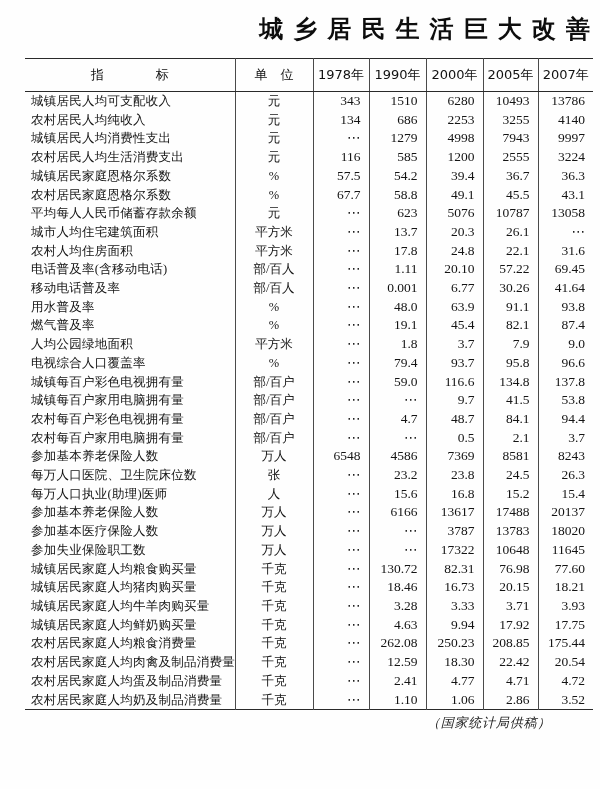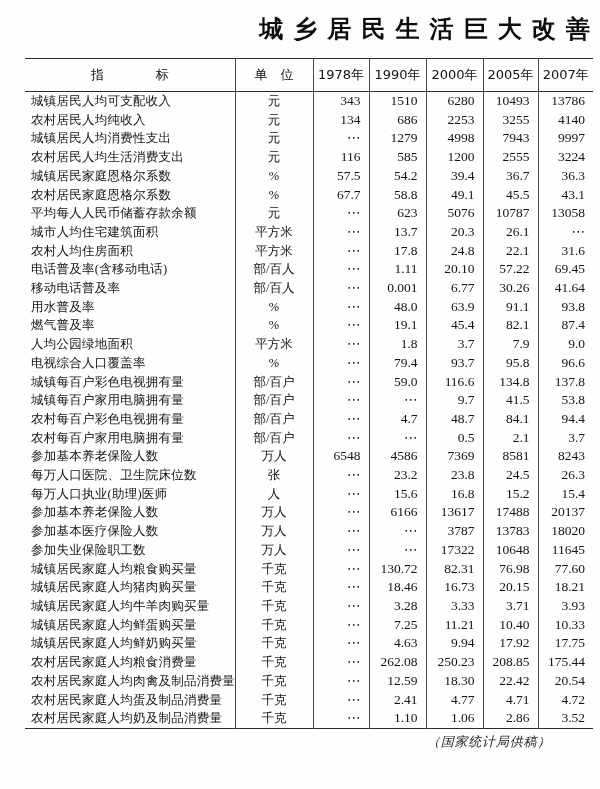--- a/index.html
+++ b/index.html
@@ -355,29 +355,20 @@
       <tr>
         <td class="c-ind">城镇居民家庭人均牛羊肉购买量</td>
         <td class="c-unit">千克</td>
         <td class="c-val">⋯</td>
         <td class="c-val">3.28</td>
         <td class="c-val">3.33</td>
         <td class="c-val">3.71</td>
         <td class="c-val">3.93</td>
       </tr>
       <tr>
-        <td class="c-ind">城镇居民家庭人均鲜蛋购买量</td>
-        <td class="c-unit">千克</td>
-        <td class="c-val">⋯</td>
-        <td class="c-val">7.25</td>
-        <td class="c-val">11.21</td>
-        <td class="c-val">10.40</td>
-        <td class="c-val">10.33</td>
-      </tr>
-      <tr>
         <td class="c-ind">城镇居民家庭人均鲜奶购买量</td>
         <td class="c-unit">千克</td>
         <td class="c-val">⋯</td>
         <td class="c-val">4.63</td>
         <td class="c-val">9.94</td>
         <td class="c-val">17.92</td>
         <td class="c-val">17.75</td>
       </tr>
       <tr>
         <td class="c-ind">农村居民家庭人均粮食消费量</td>

